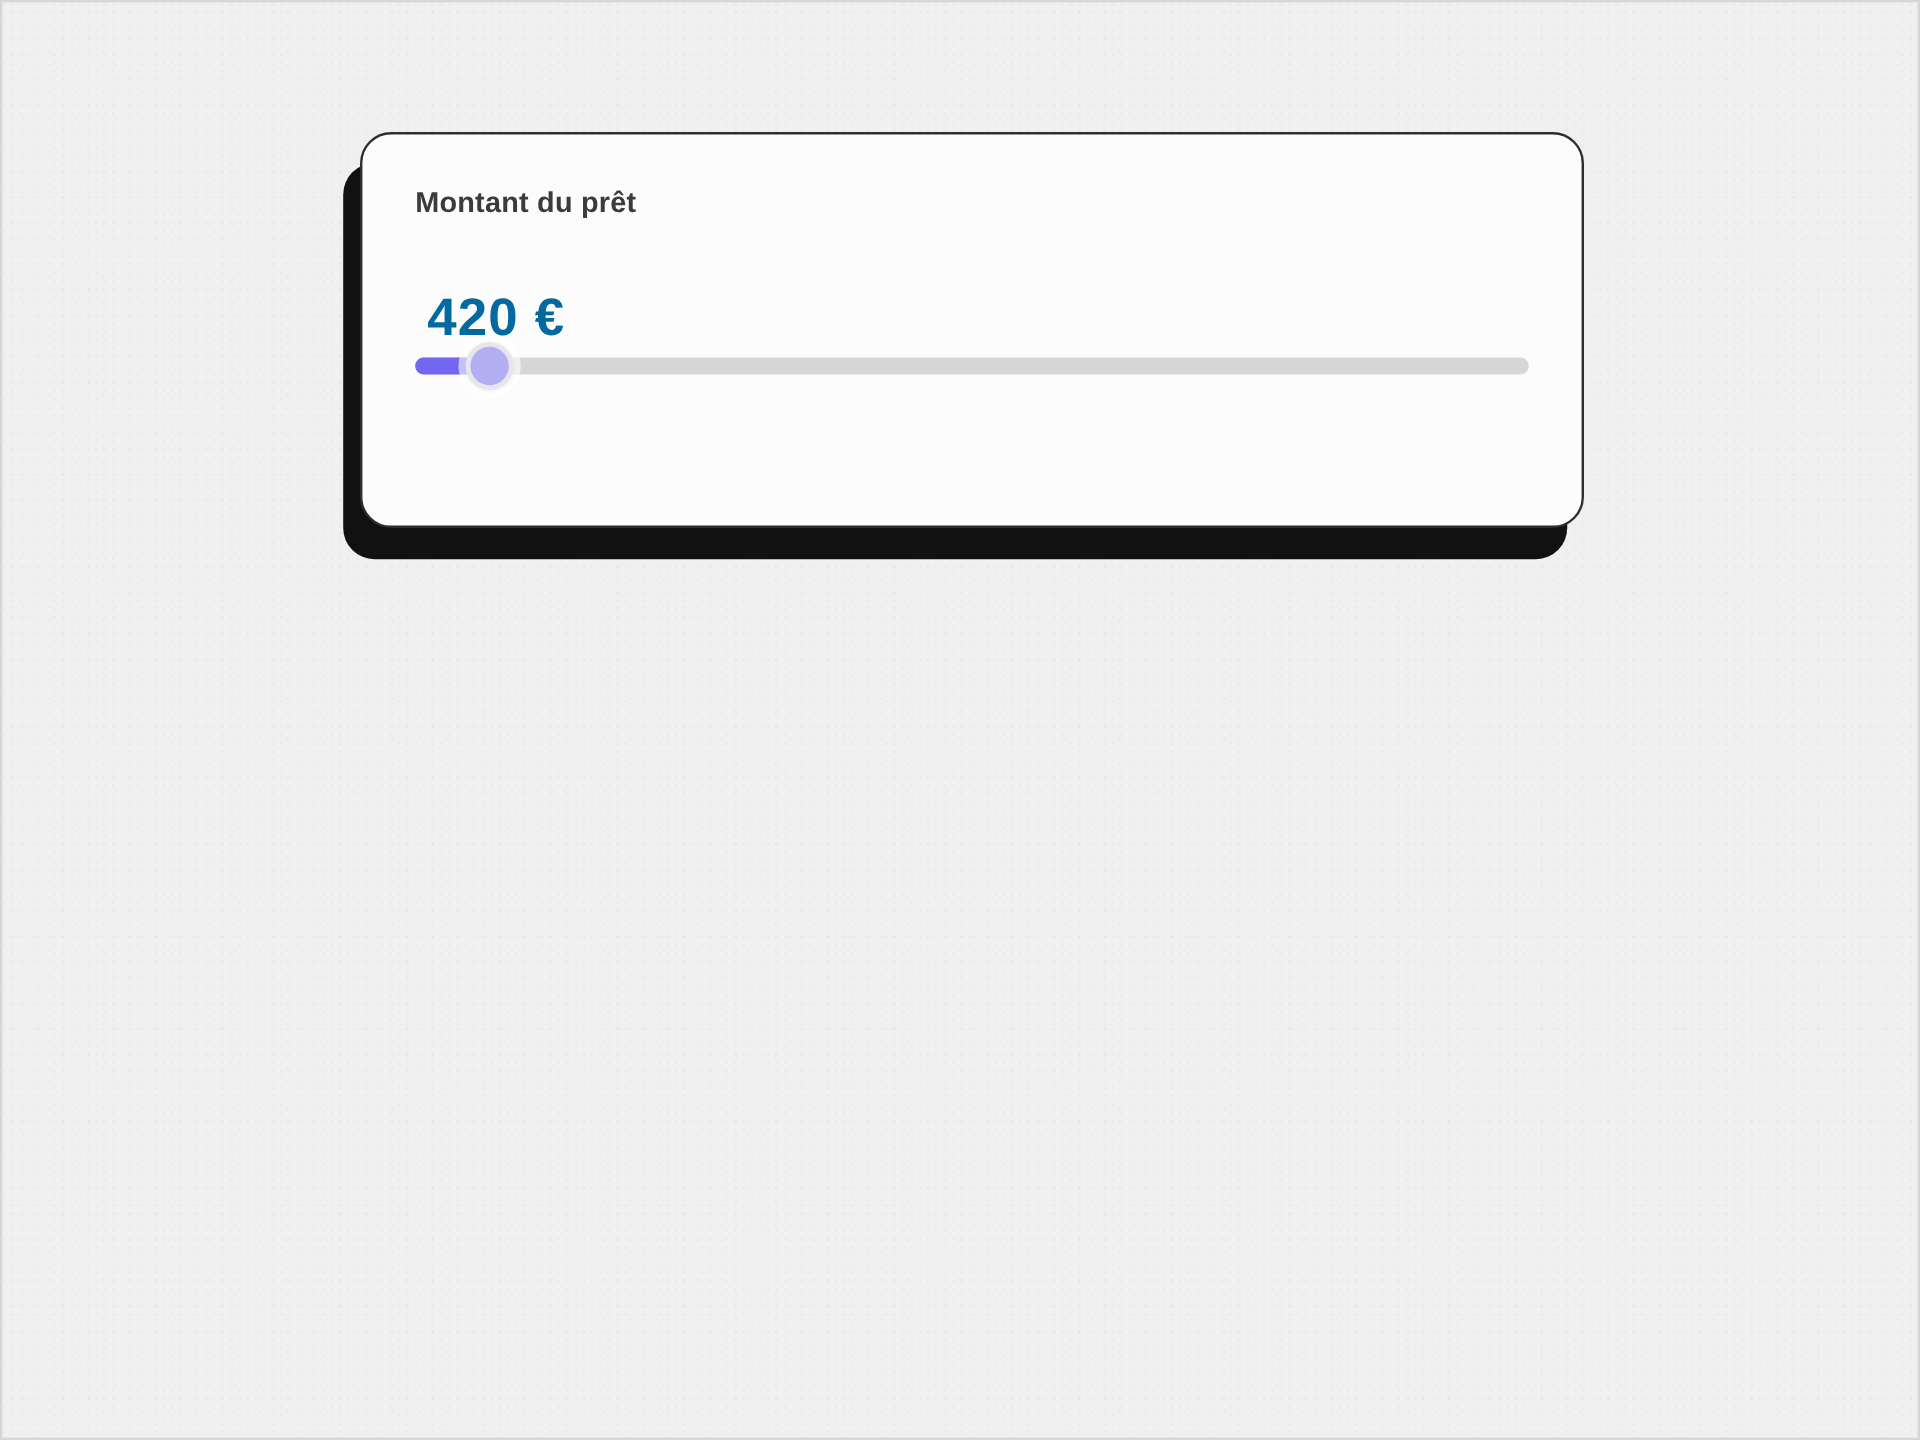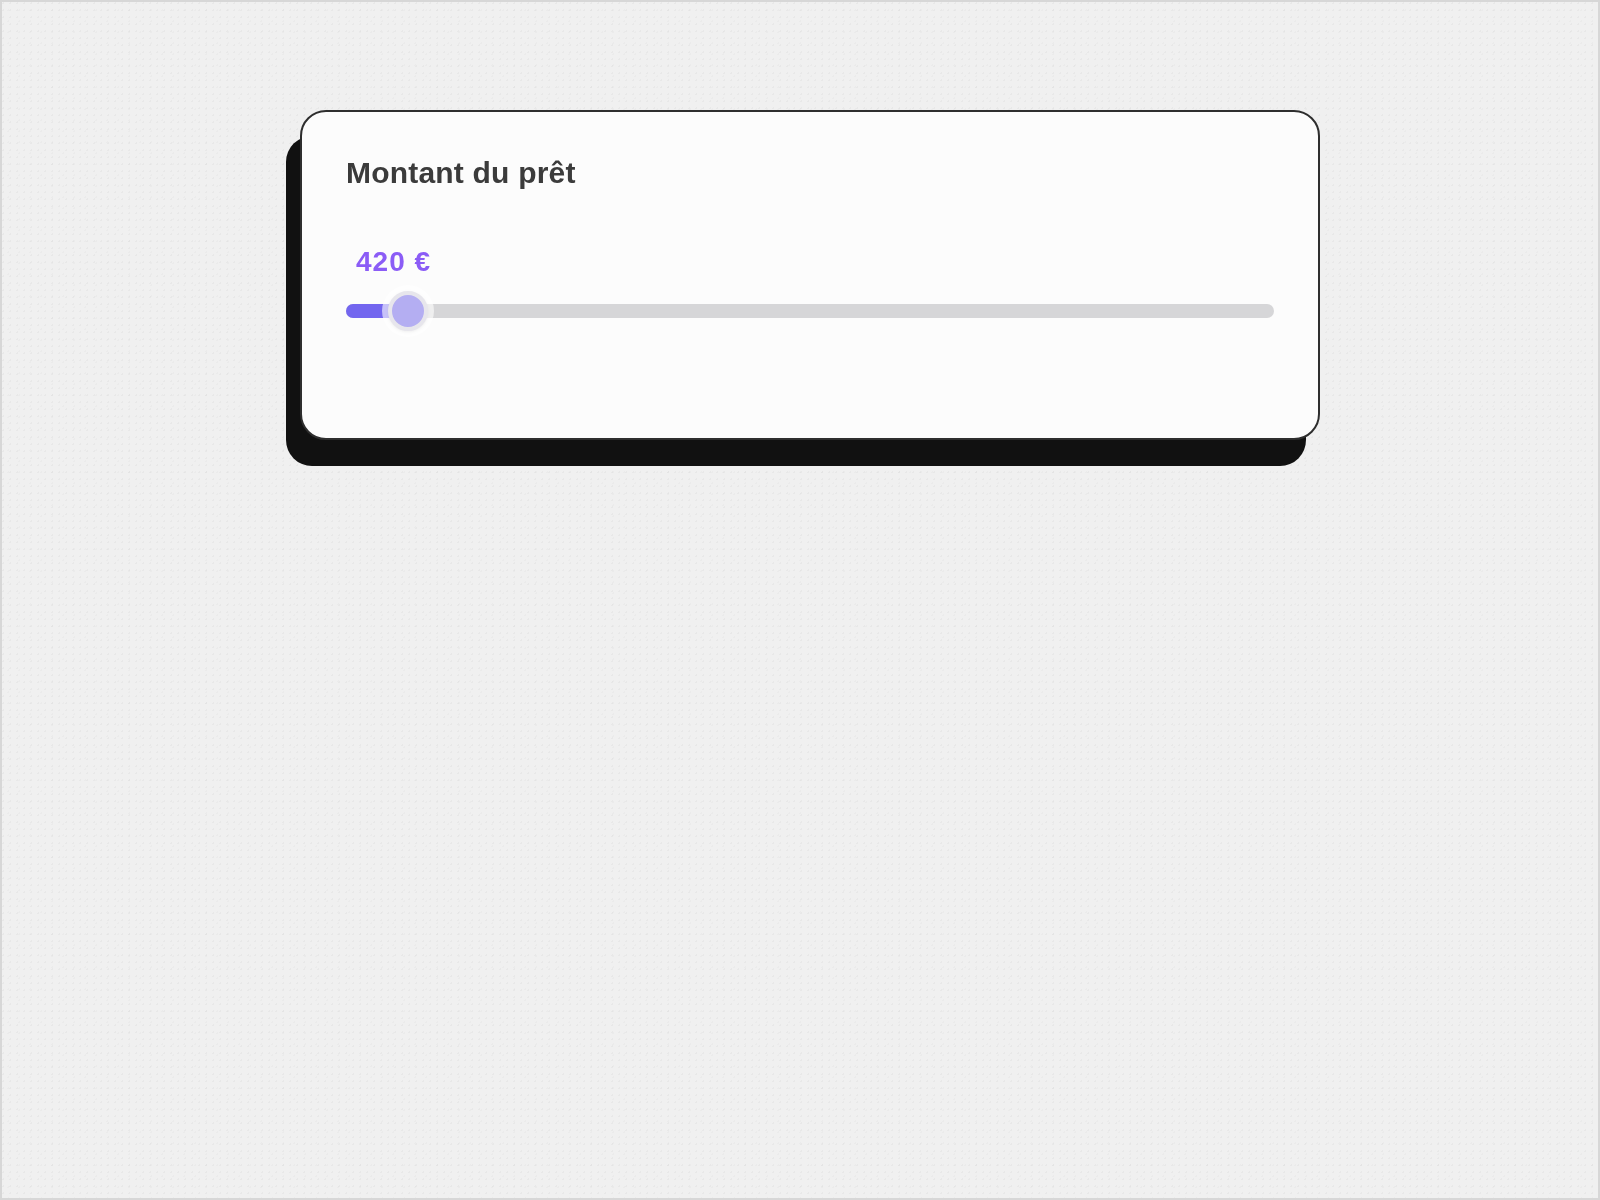--- a/index.html
+++ b/index.html
@@ -48,38 +48,38 @@
     }
     .card {
       position: absolute;
       inset: 0;
       background: #fcfcfc;
       border: 2px solid #2e2e2e;
       border-radius: 26px;
       padding: 44px 44px 40px 44px;
     }
     .card-title {
-      font-size: 30px;
+      font-size: 24px;
       font-weight: 700;
       color: #3b3b3b;
       letter-spacing: 0.2px;
     }
 
     .slider-area {
       position: relative;
       margin-top: 56px;
       height: 110px;
     }
     .value-label {
       position: absolute;
       left: 10px;
       top: 0;
-      font-size: 28px;
+      font-size: 44px;
       font-weight: 600;
-      color: #8b5cf6;
+      color: #0369a1;
       letter-spacing: 1px;
     }
     .track {
       position: absolute;
       left: 0;
       right: 0;
       top: 58px;
       height: 14px;
       background: #d6d6d8;
       border-radius: 7px;

